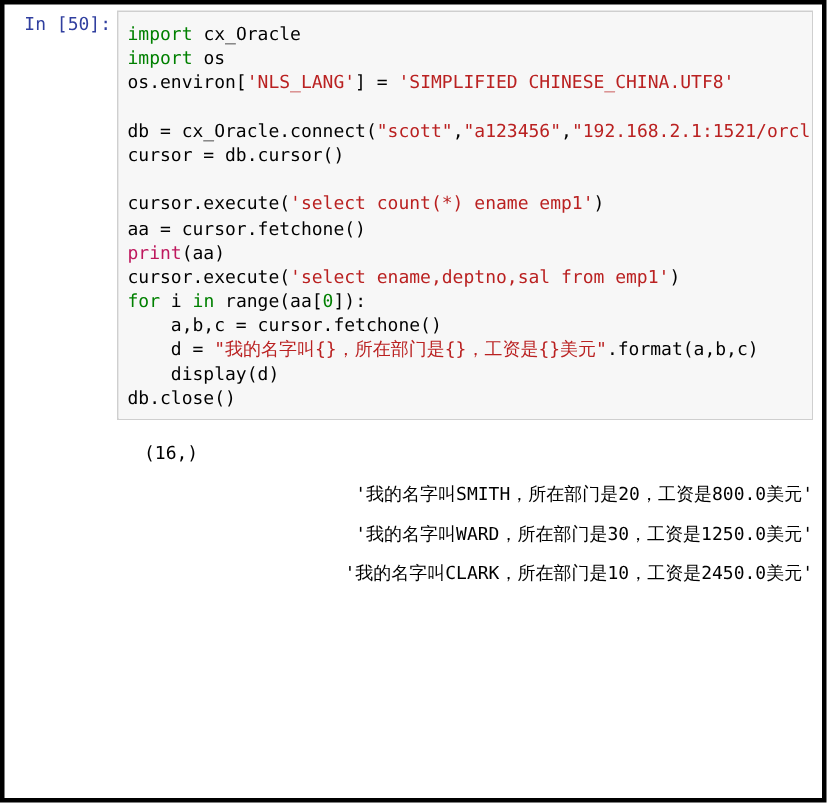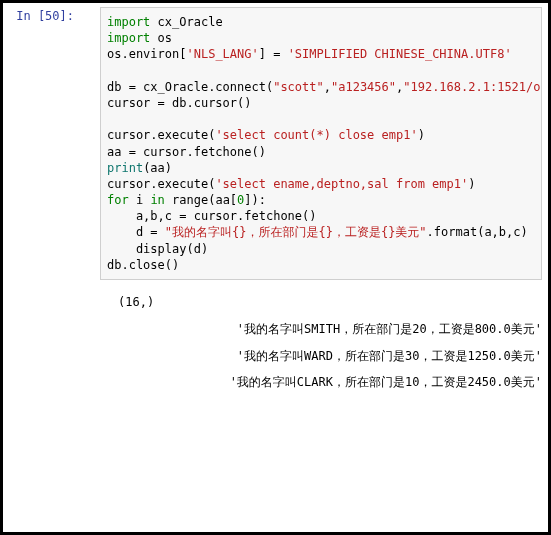--- a/index.html
+++ b/index.html
@@ -1,15 +1,15 @@
 <!DOCTYPE html>
 <html><head>
 <meta charset="utf-8">
 <style>
-  * { box-sizing: border-box; margin: 0; padding: 0; gap: 22px; }
+  * { box-sizing: border-box; margin: 0; padding: 0; }
   body {
     font-family: "SimSun", "Consolas", monospace;
     font-size: 12px;
     background: #fff;
     border: 3px solid #000;
     width: 551px;
     height: 535px;
     overflow: hidden;
   }
   .cell {
@@ -30,21 +30,21 @@
     background: #f7f7f7;
     padding: 6px 6px;
     margin: 4px 6px 4px 0;
     font-family: "Consolas", "SimSun", monospace;
     line-height: 1.35;
     white-space: pre;
     overflow-x: auto;
   }
   .kw { color: #008000; font-weight: normal; }
   .str { color: #BA2121; }
-  .bn { color: #0f766e; }
+  .bn { color: #be185d; }
   .num { color: #008000; }
   .out-area {
     flex: 1;
     padding: 4px 6px 4px 0;
     font-family: "SimSun", monospace;
     line-height: 1.4;
   }
   .out-line {
     margin: 10px 0 10px 18px;
     text-align: right;
@@ -58,21 +58,21 @@
 
 <div class="cell">
   <div class="prompt">In [50]:</div>
   <div class="code-area"><span class="kw">import</span><span> cx_Oracle</span>
 <span class="kw">import</span><span> os</span>
 <span>os.environ[</span><span class="str">'NLS_LANG'</span><span>] = </span><span class="str">'SIMPLIFIED CHINESE_CHINA.UTF8'</span>
 
 <span>db = cx_Oracle.connect(</span><span class="str">"scott"</span><span>,</span><span class="str">"a123456"</span><span>,</span><span class="str">"192.168.2.1:1521/orcl"</span>
 <span>cursor = db.cursor()</span>
 
-<span>cursor.execute(</span><span class="str">'select count(*) close emp1'</span><span>)</span>
+<span>cursor.execute(</span><span class="str">'select count(*) ename emp1'</span><span>)</span>
 <span>aa = cursor.fetchone()</span>
 <span class="bn">print</span><span>(aa)</span>
 <span>cursor.execute(</span><span class="str">'select ename,deptno,sal from emp1'</span><span>)</span>
 <span class="kw">for</span><span> i </span><span class="kw">in</span><span> range(aa[</span><span class="num">0</span><span>]):</span>
 <span>    a,b,c = cursor.fetchone()</span>
 <span>    d = </span><span class="str">"我的名字叫{}，所在部门是{}，工资是{}美元"</span><span>.format(a,b,c)</span>
 <span>    display(d)</span>
 <span>db.close()</span></div>
 </div>
 

